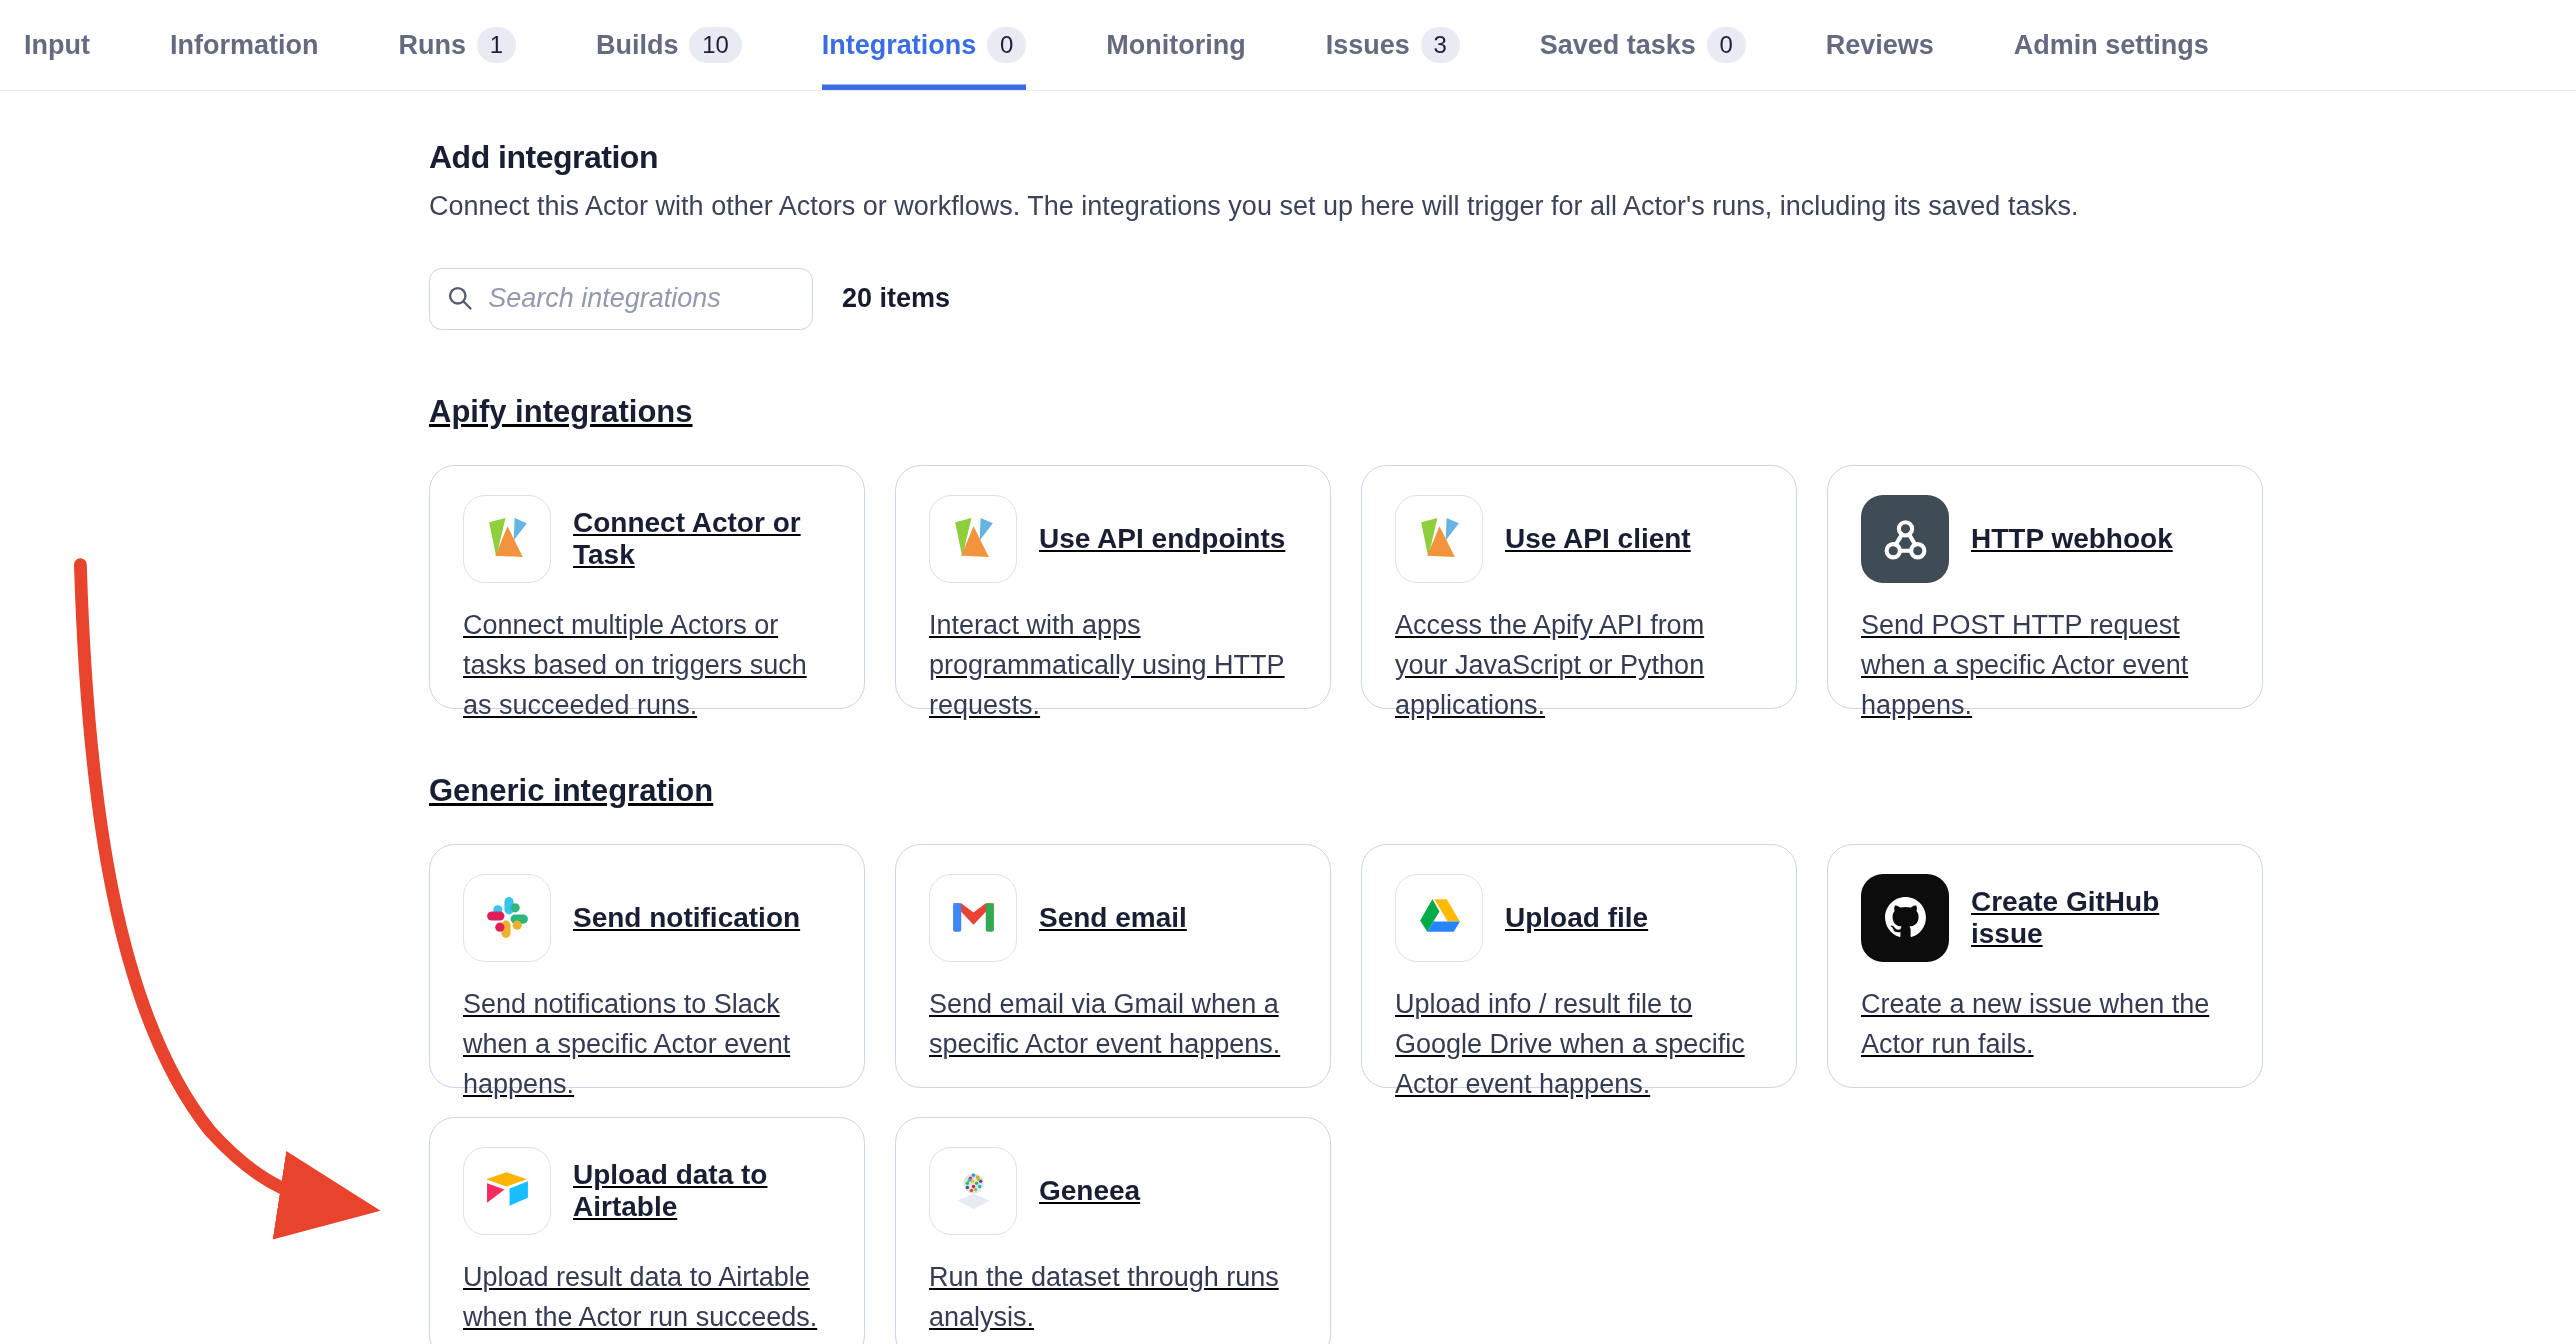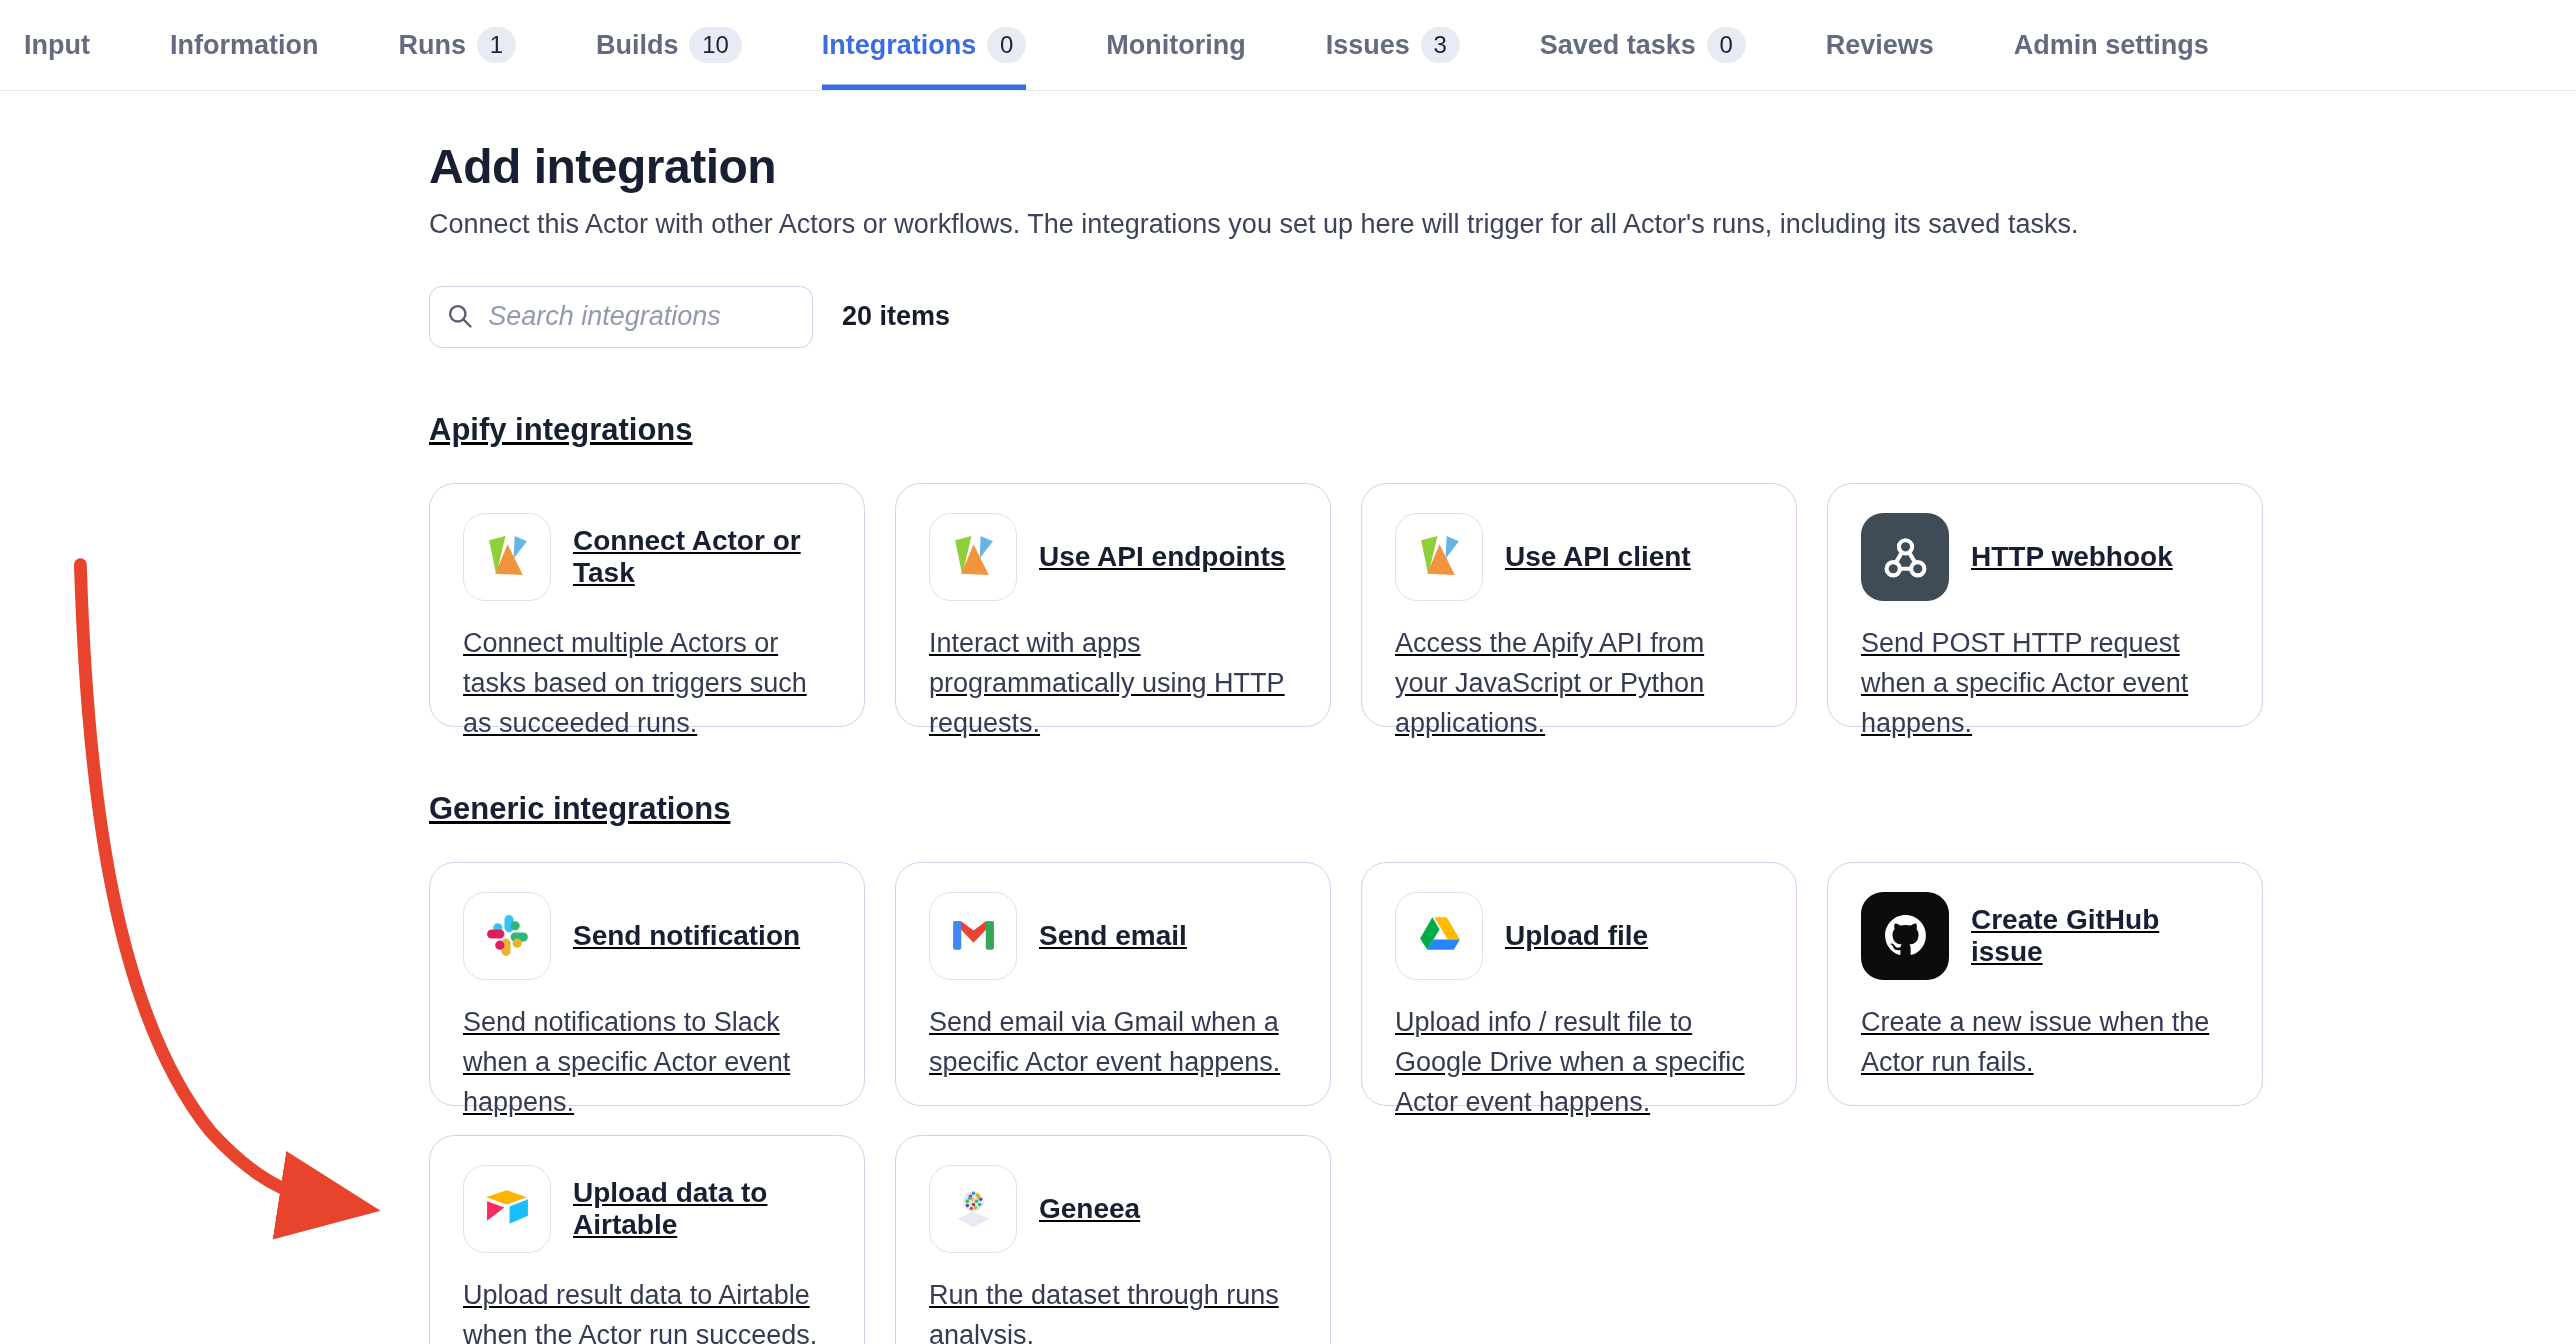--- a/index.html
+++ b/index.html
@@ -10,21 +10,21 @@
   .tabbar { height:91px; border-bottom:1.8px solid #e7eaf2; display:flex;
     align-items:stretch; padding-left:24px; gap:80px; background:#fff; }
   .tab { display:flex; align-items:center; gap:11px; cursor:pointer;
     font-size:27px; font-weight:600; color:#646b80; white-space:nowrap; }
   .tab.active { color:#3a6ce3; box-shadow:inset 0 -5.5px 0 #3a6ce3;align-items:center; }
   .tab .badge { background:#e9ebf4; color:#1a2138; font-weight:500;
     font-size:24px; border-radius:913px; padding:3.7px 12.8px; line-height:1.2; }
 
   
   main { margin-left:429px; width:1854px; }
-  h1 { margin-top:48px; font-size:48px; font-weight:700; color:#181f33;
+  h1 { margin-top:48px; font-size:32px; font-weight:700; color:#181f33;
     letter-spacing:-0.5px; }
   .page-desc { margin-top:14.6px; font-size:27px; color:#3d4358; }
 
   .search-row { margin-top:46px; display:flex; align-items:center; gap:29px; }
   .search-box { width:384px; height:62px; border:1.8px solid #ccd3ea;
     border-radius:12.8px; display:flex; align-items:center; padding:0 16.4px;
     gap:12.8px; background:#fff; }
   .search-box input { border:none; outline:none; flex:1; font-size:27px;
     font-style:italic; color:#3d4358; font-family:"Liberation Sans",sans-serif;
     background:transparent; min-width:0; }
@@ -163,21 +163,21 @@
                   </g>
                 </svg>
          </div>
          <div class="card-title">HTTP webhook</div>
        </div>
        <div class="card-desc">Send POST HTTP request when a specific Actor event happens.</div>
           </div>
         </div>
       </section>
       <section class="section">
-        <h2>Generic integrations</h2>
+        <h2>Generic integration</h2>
         <div class="grid">
           <div class="card">
             <div class="card-head">
          <div class="tile ">
            <svg width="49" height="49" viewBox="0 0 48 48">
                   <g transform="rotate(0 24 24)" fill="#36C5F0">
     <rect x="21" y="4" width="9" height="17" rx="4.5"></rect>
     <rect x="10" y="12" width="9" height="9" rx="4.5"></rect>
                   </g>
                   <g transform="rotate(90 24 24)" fill="#2EB67D">

